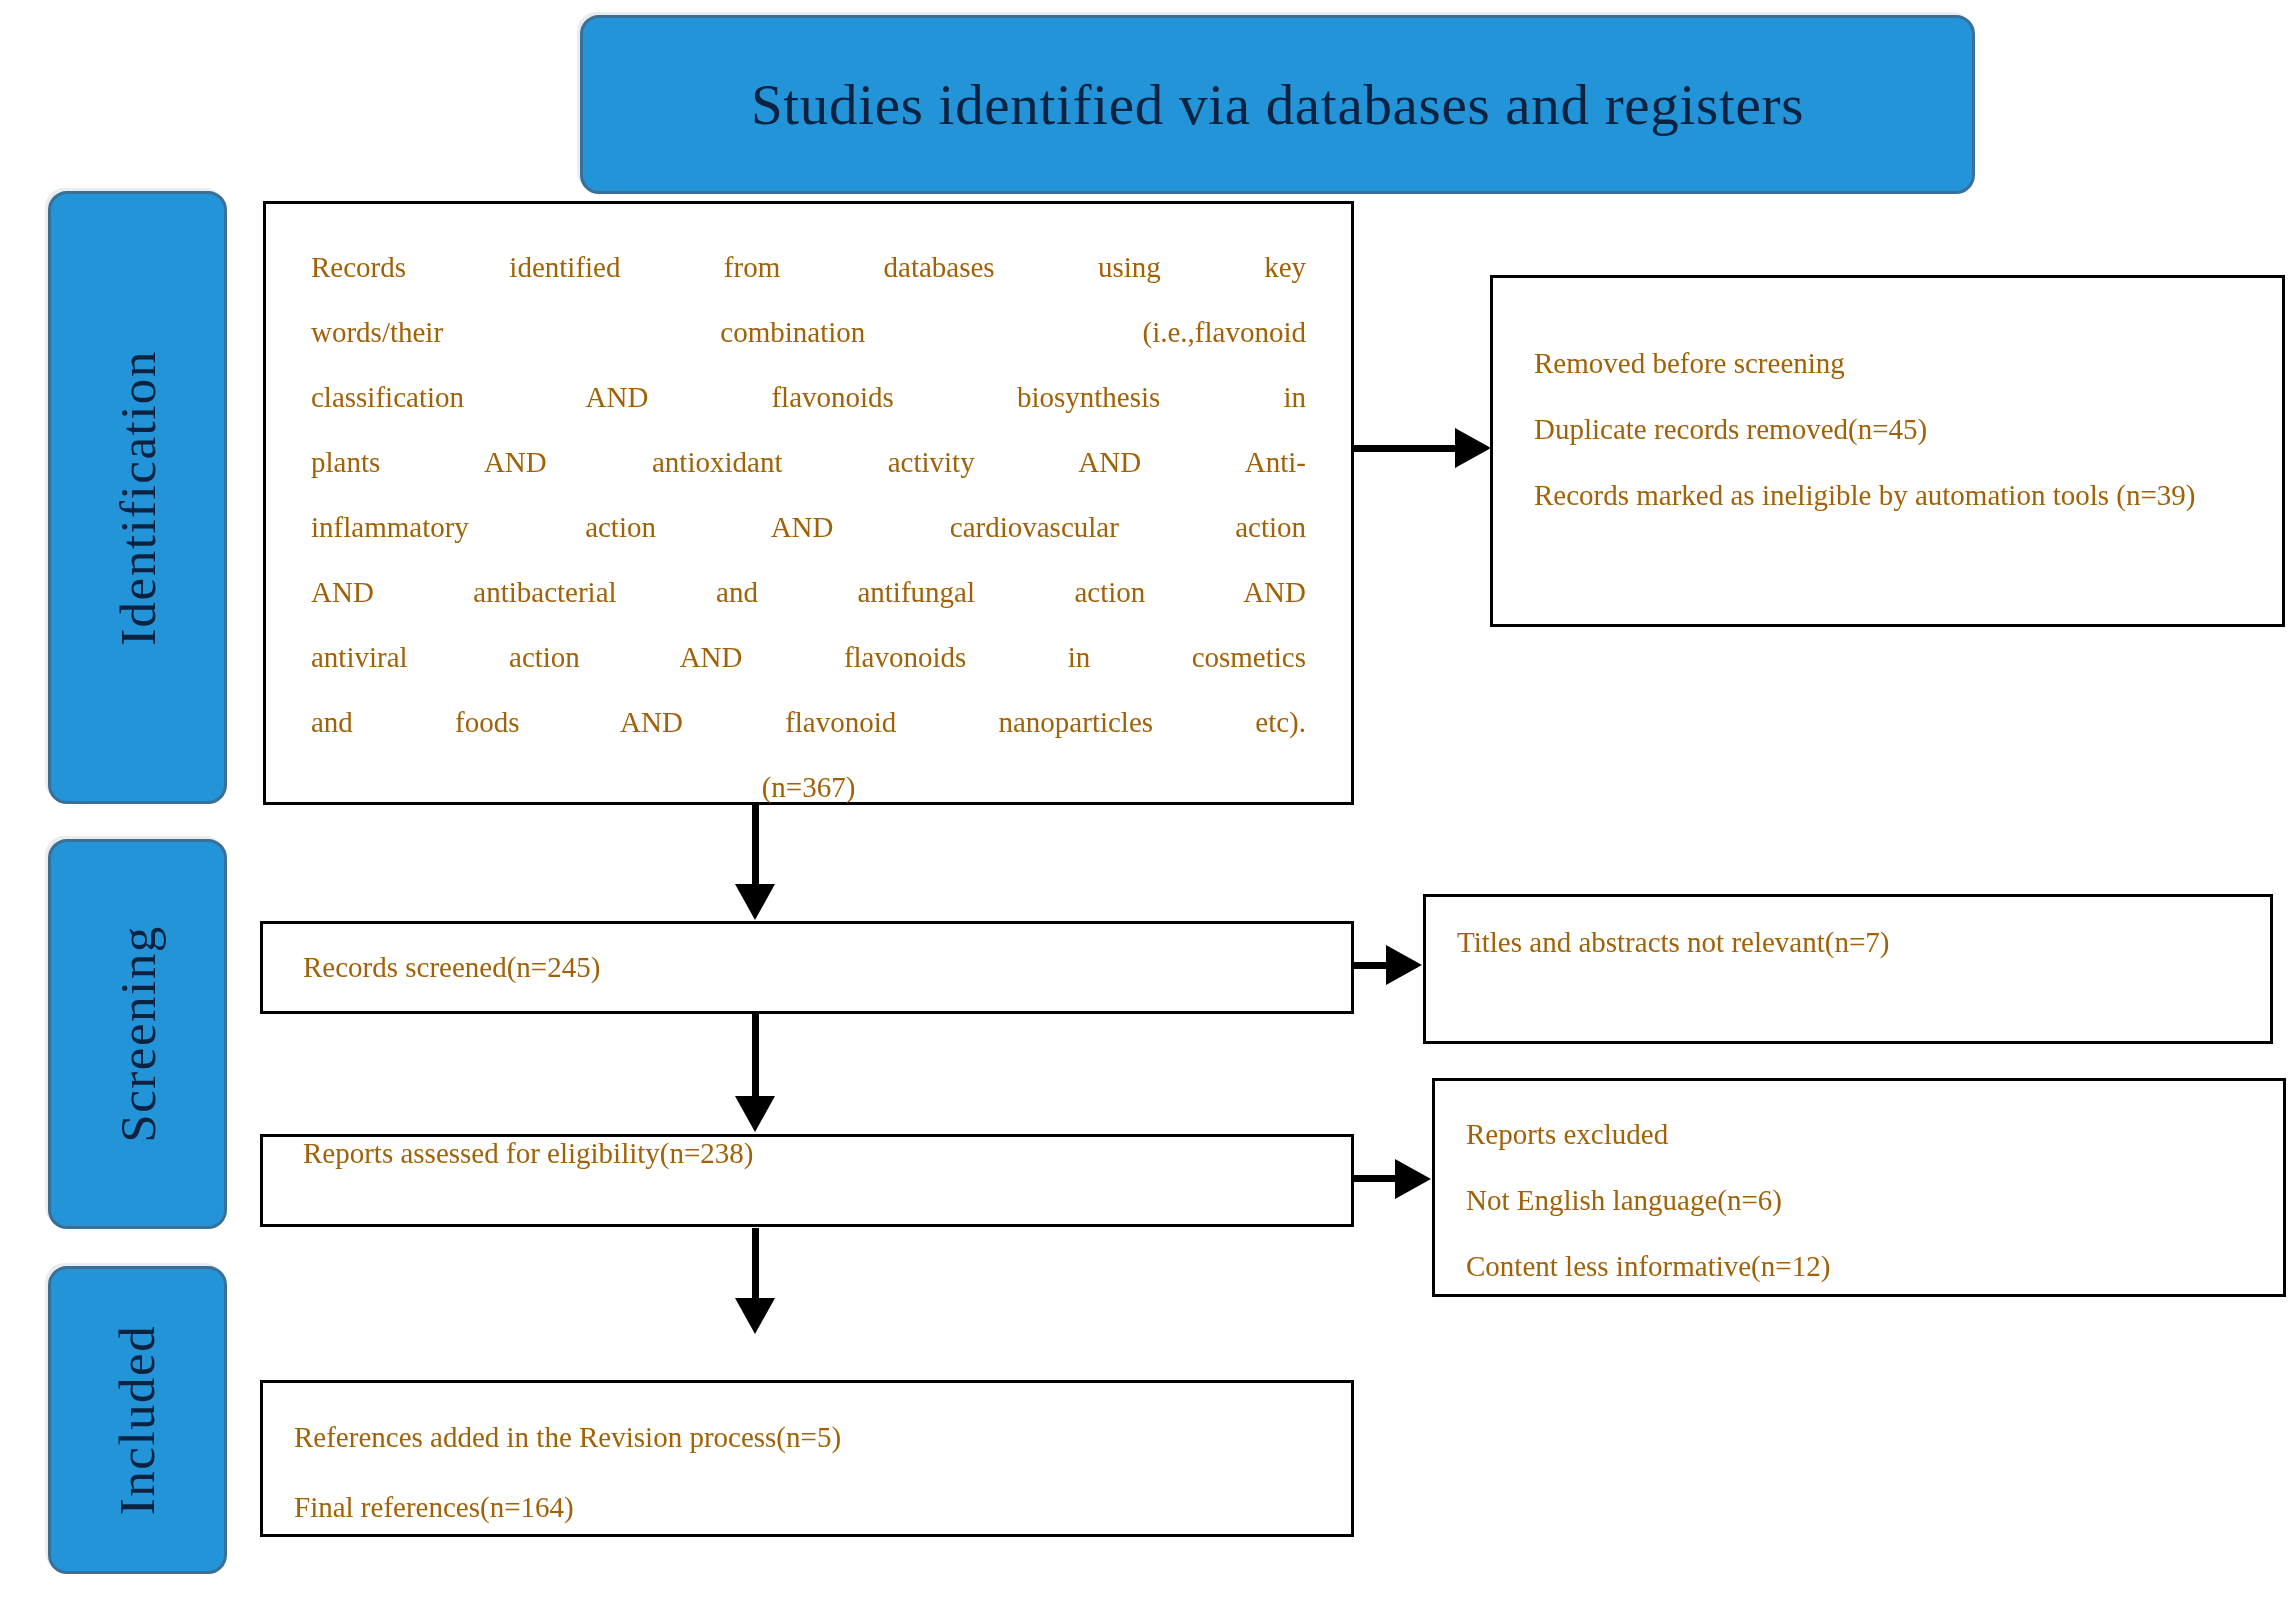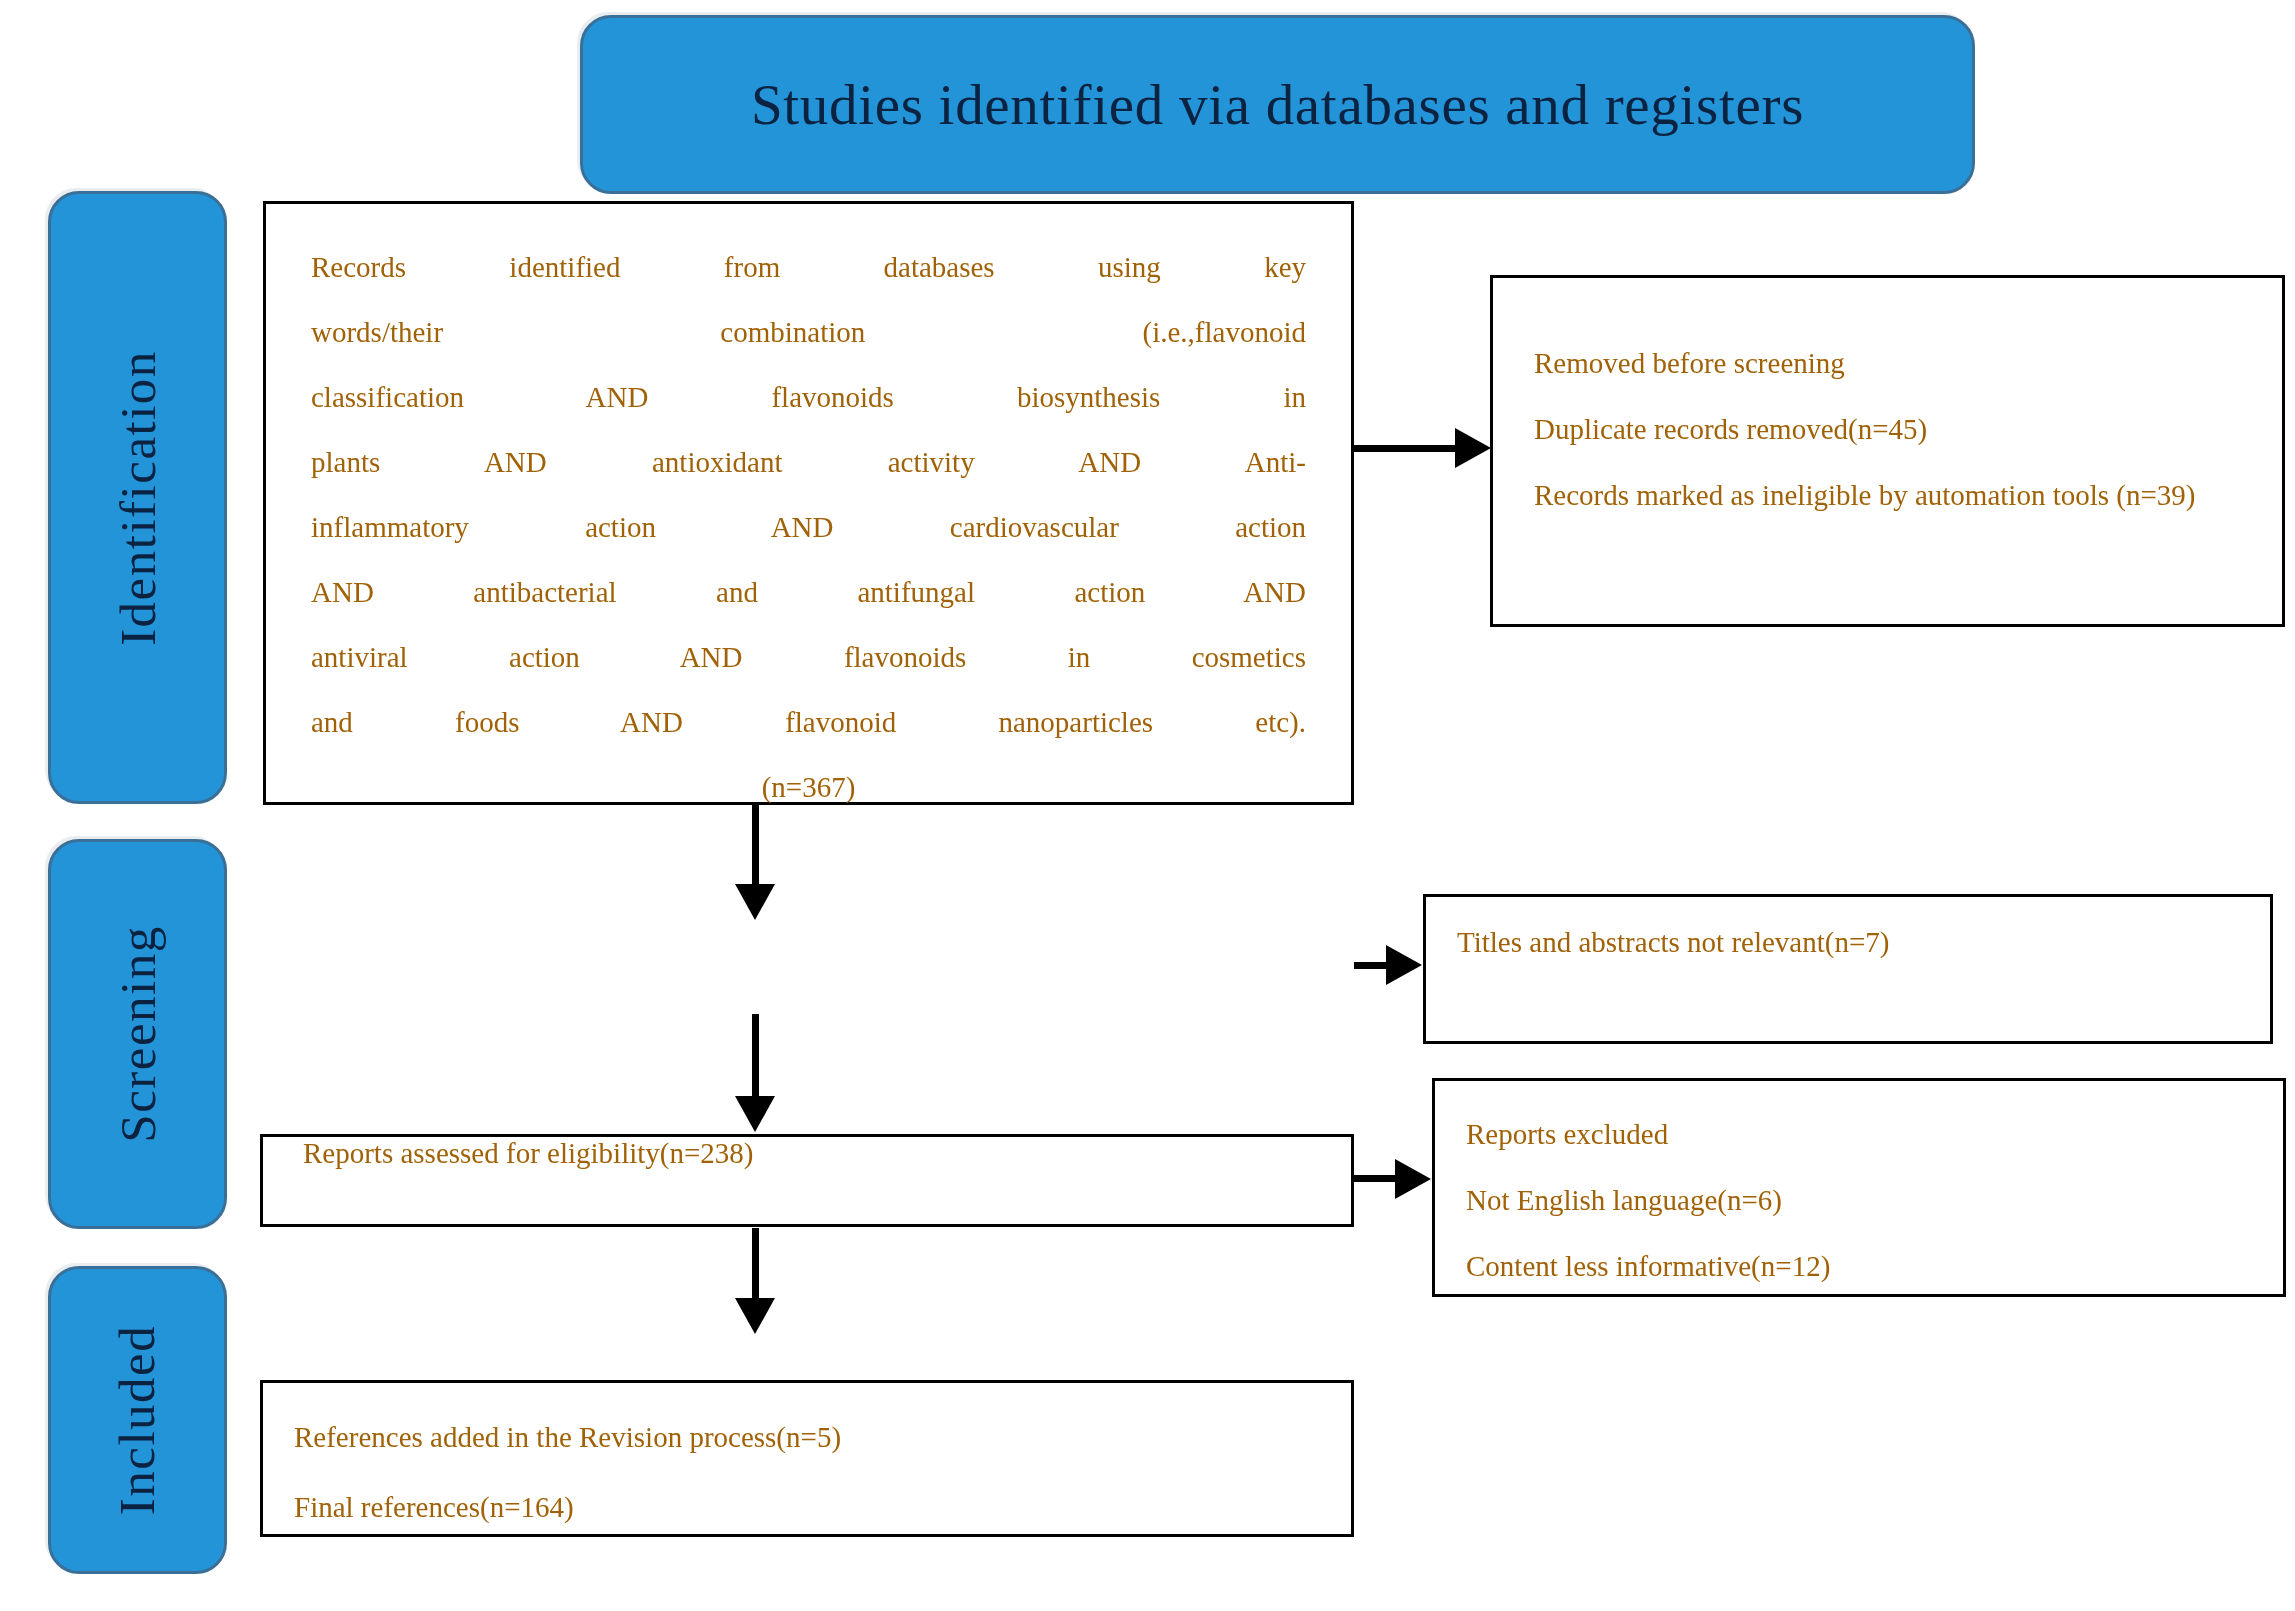--- a/index.html
+++ b/index.html
@@ -12,21 +12,21 @@
     color: #000000;
     overflow: hidden;
   }
   .canvas * { box-sizing: border-box; }
 
   
   .blue {
     position: absolute;
     background: #2494d9;
     border: 3.6px solid #3a6f98;
-    border-radius: 31px;
+    border-radius: 19px;
     color: #0b2240;
     box-shadow: -2.9px -2.9px 0 0 #8fa3ad33;
   }
   .title-box {
     left: 580px; top: 14.6px; width: 1395px; height: 179px;
     display: flex; align-items: center; justify-content: center;
     font-size: 57px; letter-spacing: 0.7px;
   }
   .stage-label {
     left: 48px; width: 179px;
@@ -135,20 +135,23 @@
     <div class="jline">and foods AND flavonoid nanoparticles etc).</div>
     <div class="cline">(n=367)</div>
   </div>
 
   <div class="wbox" id="box-removed">
     <div>Removed before screening</div>
     <div>Duplicate records removed(n=45)</div>
     <div>Records marked as ineligible by automation tools (n=39)</div>
   </div>
 
+  <div class="wbox" id="box-screened">
+    <span>Records screened(n=245)</span>
+  </div>
 
   <div class="wbox" id="box-records-excluded">
     <div>Titles and abstracts not relevant(n=7)</div>
   </div>
 
   <div class="wbox" id="box-assessed">
     <span>Reports assessed for eligibility(n=238)</span>
   </div>
 
   <div class="wbox" id="box-reports-excluded">

